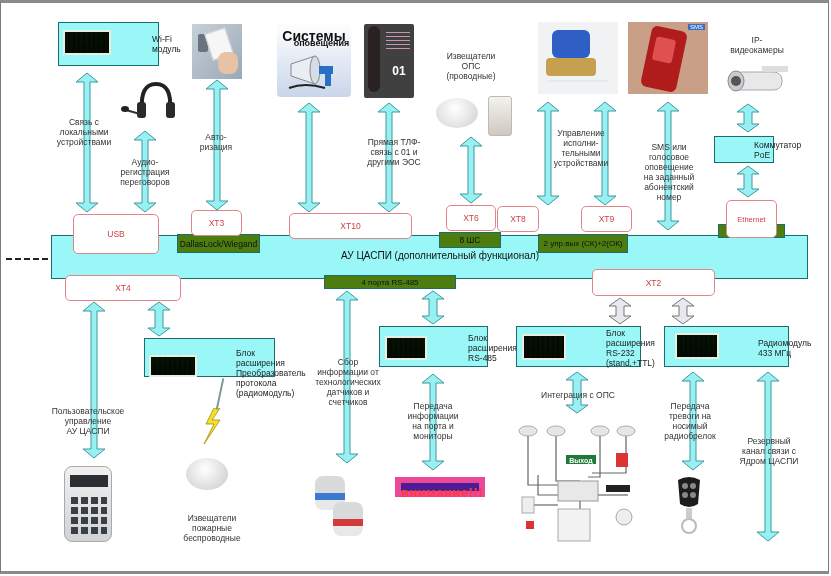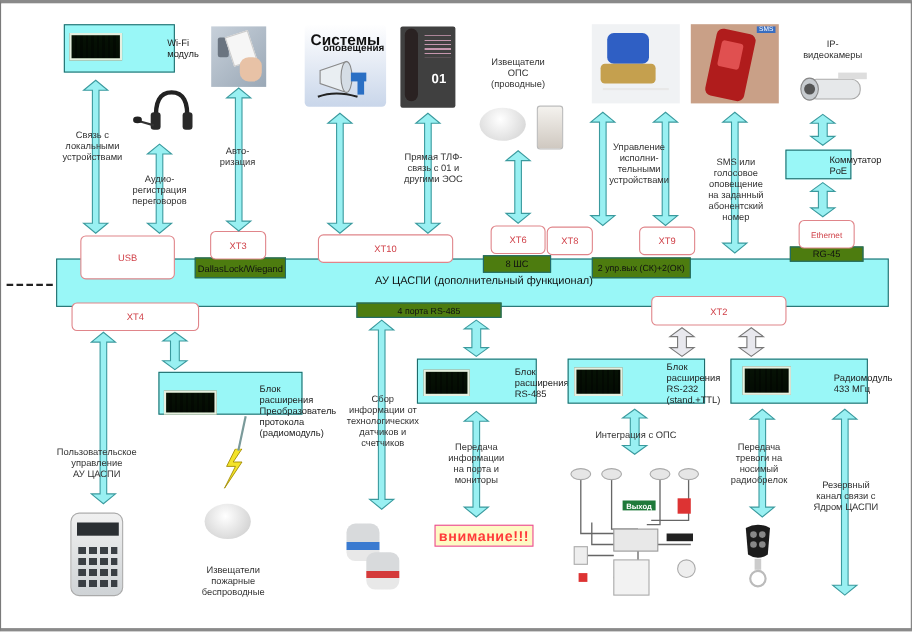--- a/index.html
+++ b/index.html
@@ -36,21 +36,21 @@
 <div class="sub" style="left:538px;top:234px;width:90px;height:19px;font-size:8px;">2 упр.вых (СК)+2(ОК)</div>
 <div class="sub" style="left:718px;top:224px;width:67px;height:14px;">RG-45</div>
 <div class="sub" style="left:324px;top:275px;width:132px;height:14px;font-size:8px;">4 порта RS-485</div>
 
 <div class="port" style="left:73px;top:214px;width:86px;height:40px;">USB</div>
 <div class="port" style="left:191px;top:210px;width:51px;height:26px;">XT3</div>
 <div class="port" style="left:289px;top:213px;width:123px;height:26px;">XT10</div>
 <div class="port" style="left:446px;top:205px;width:50px;height:26px;">XT6</div>
 <div class="port" style="left:497px;top:206px;width:42px;height:26px;">XT8</div>
 <div class="port" style="left:581px;top:206px;width:51px;height:26px;">XT9</div>
-<div class="port" style="left:726px;top:200px;width:51px;height:26px;font-size:7.5px;text-align:right;">Ethernet</div>
+<div class="port" style="left:726px;top:200px;width:51px;height:38px;font-size:7.5px;text-align:right;">Ethernet</div>
 
 <div class="port" style="left:65px;top:275px;width:116px;height:26px;">XT4</div>
 <div class="port" style="left:592px;top:269px;width:123px;height:27px;">XT2</div>
 
 <svg class="arrows" viewBox="0 0 831 576">
   <defs>
     <g id="dummy"></g>
   </defs>
   <g id="arrow-group" stroke="#3a9a9e" stroke-width="1" fill="#99f0f2">
       <path d="M87,73 L98,82 L90,82 L90,203 L98,203 L87,212 L76,203 L84,203 L84,82 L76,82 Z" fill="#99f0f2"></path>
@@ -270,21 +270,21 @@
   <path d="M14 0 L6 16 L14 16 L4 36 L20 12 L12 12 L20 0 Z" fill="#f3e32a" stroke="#a08a00" stroke-width=".8"></path>
 </svg>
 <div class="abs" style="left:219px;top:378px;width:2px;height:32px;background:#7a9a9a;transform:rotate(12deg);"></div>
 <div class="pic" style="left:186px;top:458px;width:42px;height:32px;border-radius:50%;background:radial-gradient(circle at 45% 35%,#fff,#c8c8c8);"></div>
 
 <div class="pic" style="left:305px;top:474px;width:64px;height:68px;">
   <div style="position:absolute;left:10px;top:2px;width:30px;height:34px;border-radius:8px;background:linear-gradient(#d8dadc 0 50%,#3a7ad0 50% 70%,#e8e8e8 70%);"></div>
   <div style="position:absolute;left:28px;top:28px;width:30px;height:34px;border-radius:8px;background:linear-gradient(#d8dadc 0 50%,#d43a3a 50% 70%,#e8e8e8 70%);"></div>
 </div>
 
-<div class="pic" style="left:395px;top:477px;width:90px;height:20px;background:#fef9c3;border:1px solid #ec4899;">
+<div class="pic" style="left:395px;top:477px;width:90px;height:20px;background:#4c1d95;border:6px solid #ec4899;">
   <div style="color:#ff3a3a;font-weight:bold;font-size:13px;line-height:20px;text-align:center;letter-spacing:.5px;">внимание!!!</div>
 </div>
 
 <div class="pic" style="left:518px;top:425px;width:120px;height:117px;">
   <svg width="120" height="117" viewBox="0 0 120 117">
     <g stroke="#666" stroke-width="1.2" fill="none">
       <path d="M10 8 V60 H60"></path>
         <path d="M38 8 V56 H62"></path>
         <path d="M82 8 V52 H70"></path>
         <path d="M108 8 V48 H74"></path>

